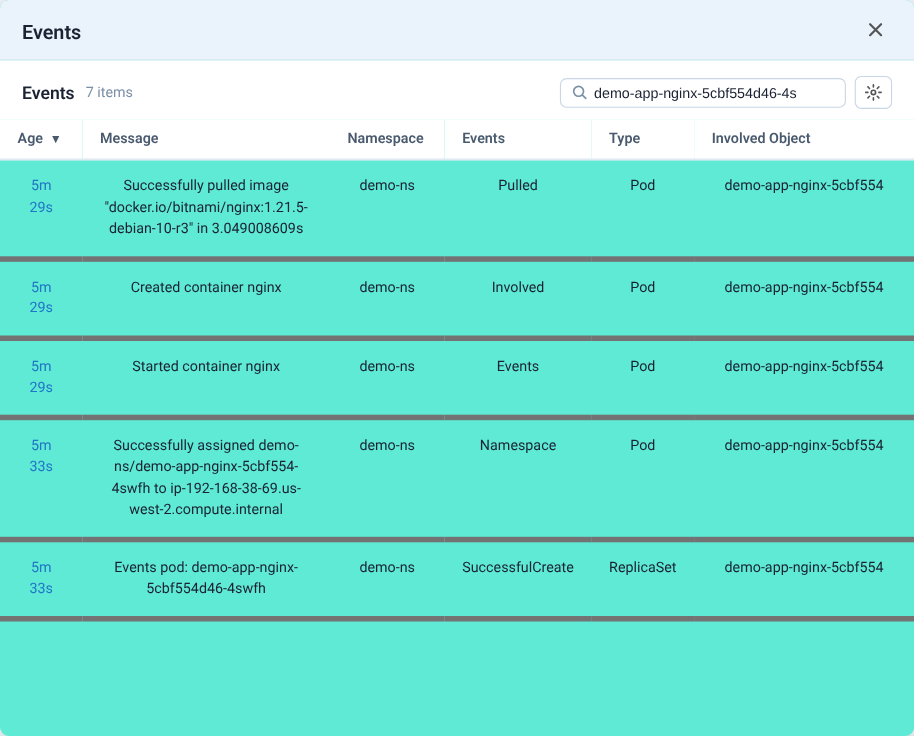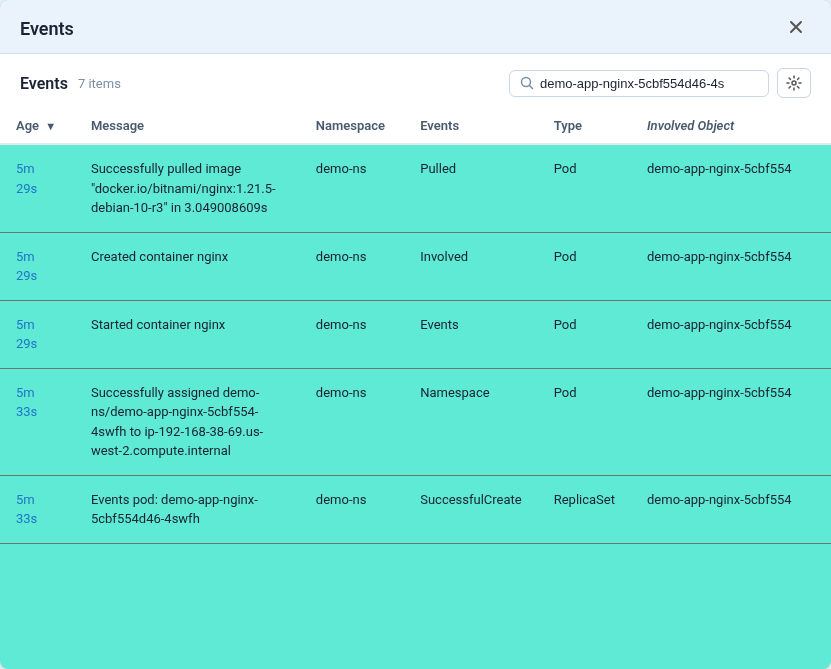--- a/index.html
+++ b/index.html
@@ -139,30 +139,30 @@
       width: 110px;
     }
     .th-reason {
       width: 120px;
     }
     .th-type {
       width: 90px;
     }
     .th-involved {
       min-width: 200px;
-      font-style: italic;
     }
     .sort-indicator {
       display: inline-block;
       margin-left: 3px;
       font-size: 11px;
     }
     tbody tr {
-      border-bottom: 1px solid #737373;
+      border-bottom: 5px solid #737373;
       vertical-align: top;
+      text-align: center;
     }
     tbody td {
       padding: 14px 16px;
       font-size: 13px;
       color: #1a2233;
       line-height: 1.5;
     }
     .age-link {
       color: #2176c7;
       text-decoration: none;

